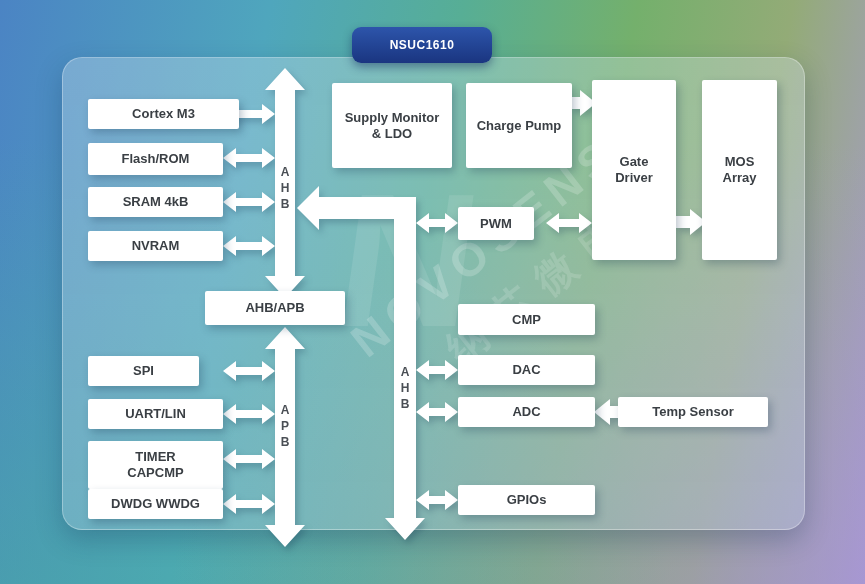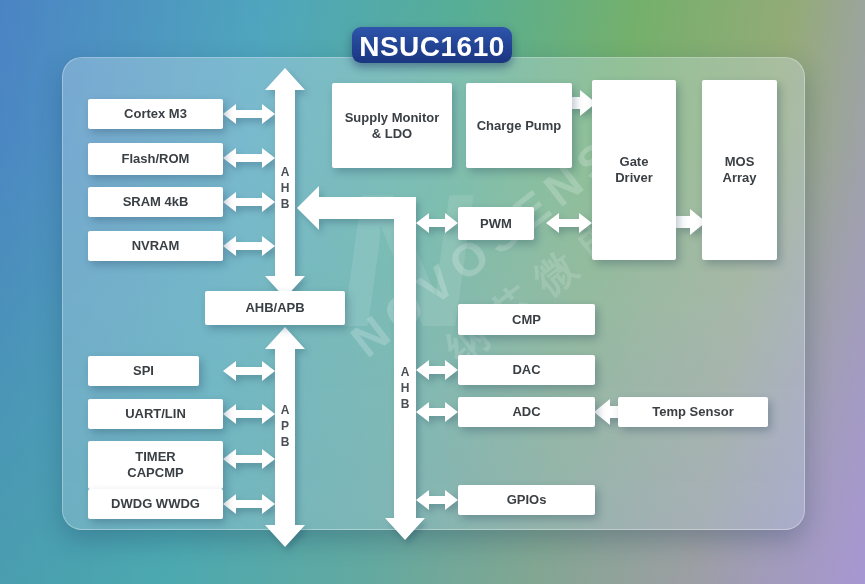--- a/index.html
+++ b/index.html
@@ -36,24 +36,24 @@
     display:flex;align-items:center;justify-content:center;text-align:center;
     color:#3a3f44;font-size:13px;font-weight:bold;line-height:1.2;
     white-space:pre-line;box-shadow:3px 4px 8px rgba(20,50,80,0.28);
     z-index:3;
   }
   .bus-label{
     position:absolute;width:20px;text-align:center;z-index:4;
     color:#4a4f55;font-size:12px;font-weight:bold;line-height:16px;white-space:pre-line;
   }
   .title-badge{
-    position:absolute;left:352px;top:27px;width:160px;height:36px;z-index:5;
-    border-radius:9px;display:flex;align-items:flex-end;justify-content:center;
+    position:absolute;left:352px;top:27px;width:140px;height:36px;z-index:5;
+    border-radius:9px;display:flex;align-items:center;justify-content:center;
     background:linear-gradient(180deg,#2d55ab,#1a3580);
-    color:#ffffff;font-size:28px;font-weight:bold;letter-spacing:0.5px;
+    color:#ffffff;font-size:12px;font-weight:bold;letter-spacing:0.5px;
     box-shadow:0 4px 10px rgba(15,35,90,0.45);
   }
 </style>
 </head>
 <body>
 
 <div class="panel"></div>
 
 <div class="wm-logo">N</div>
 <div class="watermark-wrap">
@@ -82,21 +82,21 @@
   <polygon points="546,223 559,213 559,219 579,219 579,213 592,223 579,233 579,227 559,227 559,233"></polygon>
   <polygon points="416,370 429,360 429,366 445,366 445,360 458,370 445,380 445,374 429,374 429,380"></polygon>
   <polygon points="416,412 429,402 429,408 445,408 445,402 458,412 445,422 445,416 429,416 429,422"></polygon>
   <polygon points="416,500 429,490 429,496 445,496 445,490 458,500 445,510 445,504 429,504 429,510"></polygon>
 
   <polygon points="570,97 580,97 580,90 596,103 580,116 580,109 570,109"></polygon>
   <polygon points="676,216 690,216 690,209 706,222 690,235 690,228 676,228"></polygon>
   <polygon points="620,406 610,406 610,399 594,412 610,425 610,418 620,418"></polygon>
 </svg>
 
-<div class="box" style="left:88px;top:99px;width:135px;height:30px">Cortex M3</div>
+<div class="box" style="left:88px;top:99px;width:151px;height:30px">Cortex M3</div>
 <div class="box" style="left:88px;top:143px;width:135px;height:32px">Flash/ROM</div>
 <div class="box" style="left:88px;top:187px;width:135px;height:30px">SRAM 4kB</div>
 <div class="box" style="left:88px;top:231px;width:135px;height:30px">NVRAM</div>
 <div class="box" style="left:205px;top:291px;width:140px;height:34px">AHB/APB</div>
 <div class="box" style="left:88px;top:356px;width:111px;height:30px">SPI</div>
 <div class="box" style="left:88px;top:399px;width:135px;height:30px">UART/LIN</div>
 <div class="box" style="left:88px;top:441px;width:135px;height:48px">TIMER
 CAPCMP</div>
 <div class="box" style="left:88px;top:489px;width:135px;height:30px">DWDG WWDG</div>
 <div class="box" style="left:332px;top:83px;width:120px;height:85px">Supply Monitor

